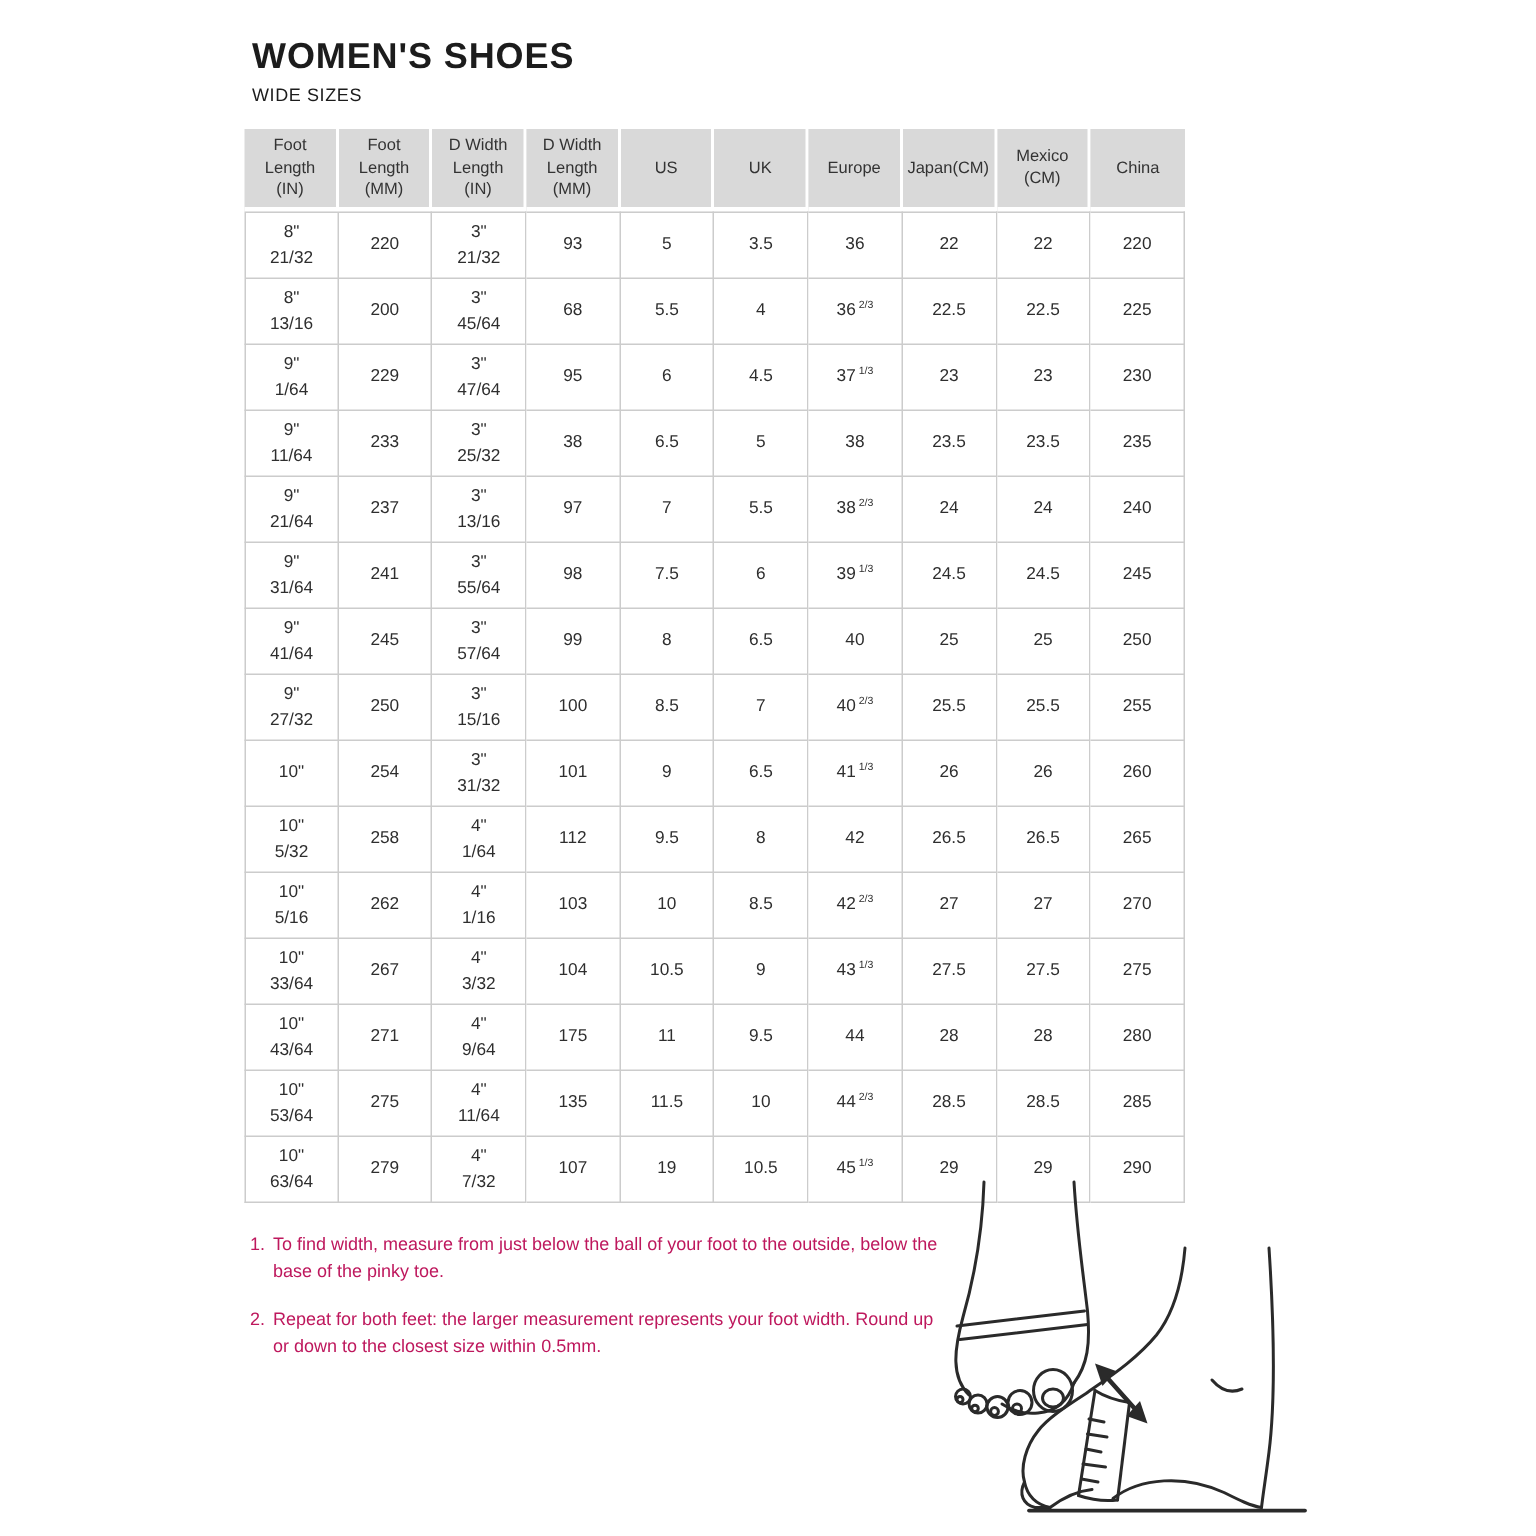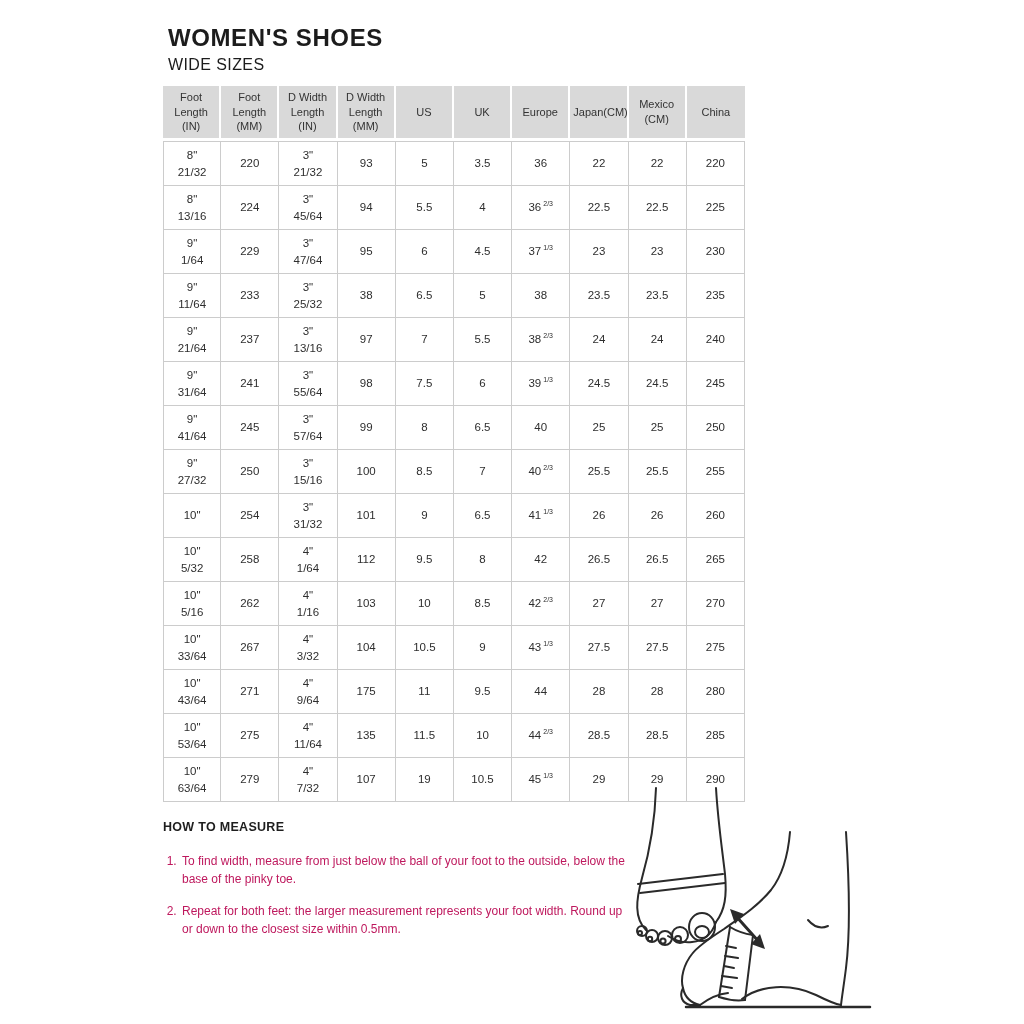--- a/index.html
+++ b/index.html
@@ -7,24 +7,24 @@
     width:1024px;height:1024px;background:#ffffff;position:relative;
     font-family:"Liberation Sans", sans-serif;color:#2b2b2b;
     -webkit-font-smoothing:antialiased;
   }
   .page-title{
     position:absolute;left:168px;top:24px;margin:0;
     font-size:24px;font-weight:600;letter-spacing:.6px;color:#1c1c1c;
   }
   .page-subtitle{
     position:absolute;left:168px;top:56px;margin:0;
-    font-size:16px;font-weight:400;letter-spacing:.4px;color:#1c1c1c;
+    font-size:12px;font-weight:400;letter-spacing:.4px;color:#1c1c1c;
   }
   table.size-chart{
-    position:absolute;left:163px;top:86px;width:582px;
+    position:absolute;left:163px;top:86px;width:627px;
     border-collapse:separate;border-spacing:0;table-layout:fixed;
   }
   table.size-chart th{
     background:#d9d9d9;height:48px;padding:2px 3px;
     font-size:11px;font-weight:400;color:#333;text-align:center;vertical-align:middle;
     border-right:2px solid #fff;border-bottom:3px solid #fff;
     white-space:pre-line;line-height:1.35;
   }
   table.size-chart th:last-child{border-right:none;}
   table.size-chart td{
@@ -92,24 +92,24 @@
         <td>5</td>
         <td>3.5</td>
         <td>36</td>
         <td>22</td>
         <td>22</td>
         <td>220</td>
       </tr>
       <tr>
         <td>8"
 13/16</td>
-        <td>224</td>
+        <td>200</td>
         <td>3"
 45/64</td>
-        <td>94</td>
+        <td>68</td>
         <td>5.5</td>
         <td>4</td>
         <td>36<sup class="frac">2/3</sup></td>
         <td>22.5</td>
         <td>22.5</td>
         <td>225</td>
       </tr>
       <tr>
         <td>9"
 1/64</td>
@@ -288,21 +288,20 @@
         <td>10.5</td>
         <td>45<sup class="frac">1/3</sup></td>
         <td>29</td>
         <td>29</td>
         <td>290</td>
       </tr>
     </tbody>
 </table>
 
 <div class="measure-section">
-  <h3 class="measure-heading">HOW TO MEASURE</h3>
   <ol class="measure-steps">
     <li>To find width, measure from just below the ball of your foot to the outside, below the base of the pinky toe.</li>
     <li>Repeat for both feet: the larger measurement represents your foot width. Round up or down to the closest size within 0.5mm.</li>
   </ol>
 </div>
 
 <div class="foot-illustration">
   <svg viewBox="0 0 252 232" fill="none" stroke="#2a2a2a" stroke-width="2" stroke-linecap="round" stroke-linejoin="round">
 
     <g>

